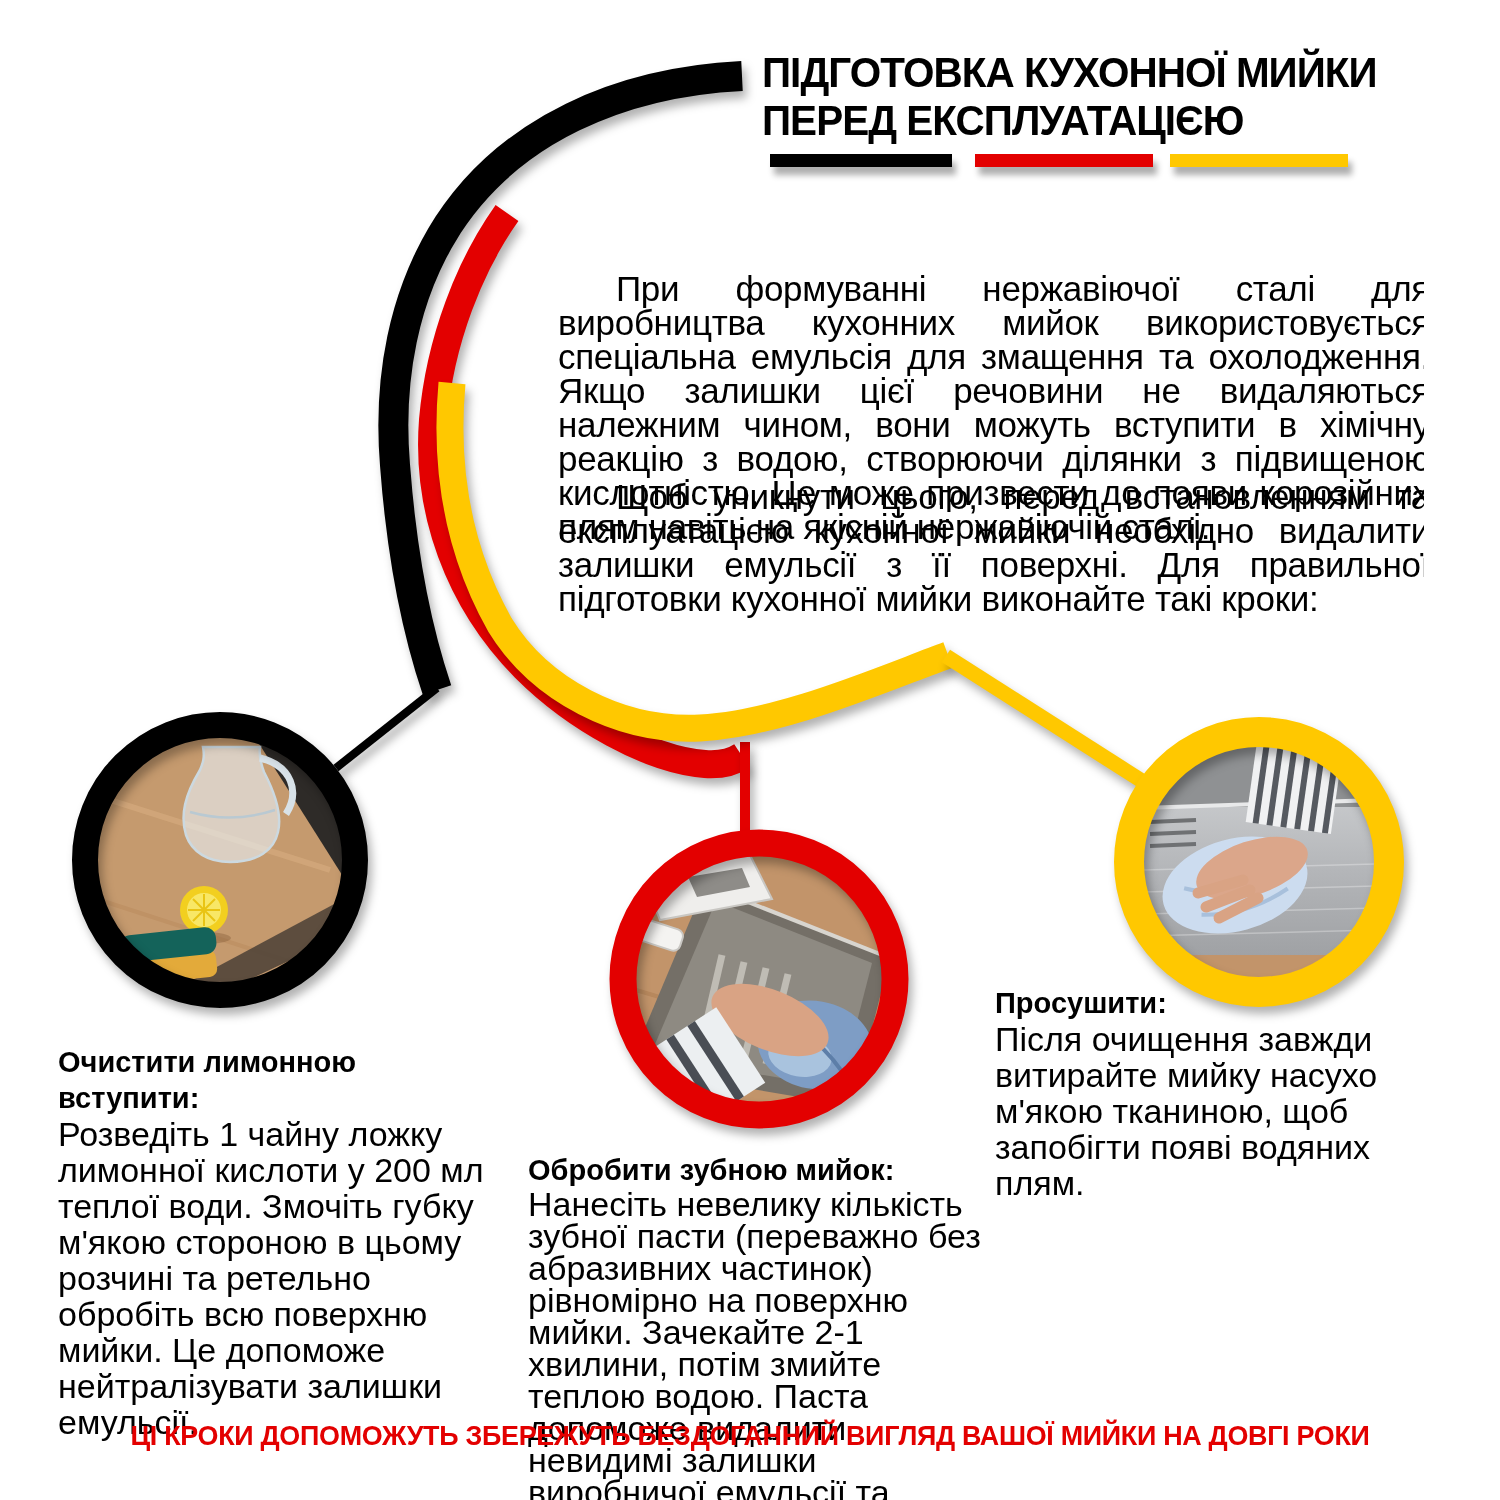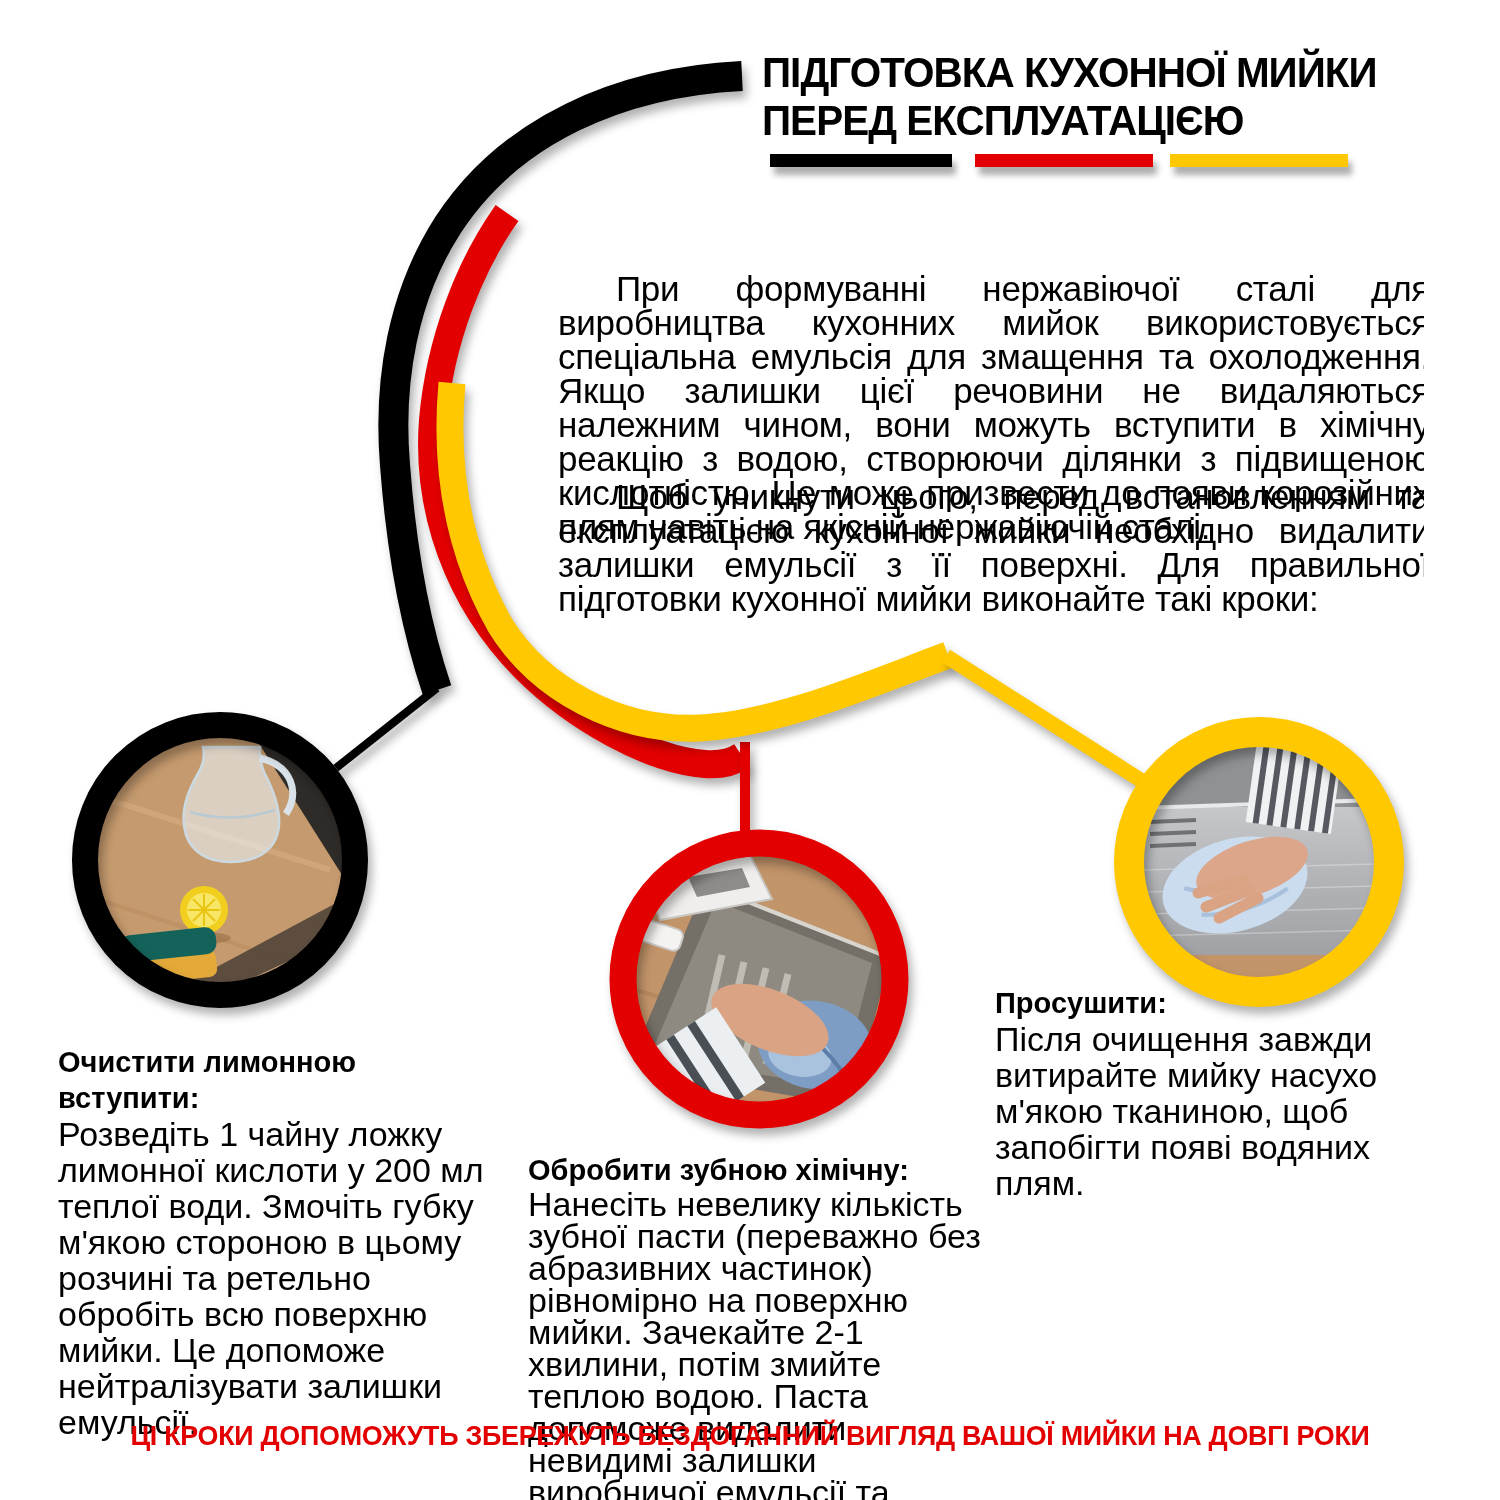--- a/index.html
+++ b/index.html
@@ -218,21 +218,21 @@
 
   <div class="txt intro-par p1">При формуванні нержавіючої сталі для виробництва кухонних мийок використовується спеціальна емульсія для змащення та охолодження. Якщо залишки цієї речовини не видаляються належним чином, вони можуть вступити в хімічну реакцію з водою, створюючи ділянки з підвищеною кислотністю. Це може призвести до появи корозійних плям навіть на якісній нержавіючій сталі.</div>
   <div class="txt intro-par p2">Щоб уникнути цього, перед встановленням та експлуатацією кухонної мийки необхідно видалити залишки емульсії з її поверхні. Для правильної підготовки кухонної мийки виконайте такі кроки:</div>
 
   <div class="step-block s1">
     <div class="step-heading">Очистити лимонною вступити:</div>
     <div class="step-body">Розведіть 1 чайну ложку лимонної кислоти у 200 мл теплої води. Змочіть губку м'якою стороною в цьому розчині та ретельно обробіть всю поверхню мийки. Це допоможе нейтралізувати залишки емульсії.</div>
   </div>
 
   <div class="step-block s2">
-    <div class="step-heading">Обробити зубною хімічну:</div>
+    <div class="step-heading">Обробити зубною мийок:</div>
     <div class="step-body">Нанесіть невелику кількість зубної пасти (переважно без абразивних частинок) рівномірно на поверхню мийки. Зачекайте 2-1 хвилини, потім змийте теплою водою. Паста допоможе видалити невидимі залишки виробничої емульсії та відполірувати поверхню.</div>
   </div>
 
   <div class="step-block s3">
     <div class="step-heading">Просушити:</div>
     <div class="step-body">Після очищення завжди витирайте мийку насухо м'якою тканиною, щоб запобігти появі водяних плям.</div>
   </div>
 
   <div class="txt footer-line" style="color: rgb(227, 0, 0);">ЦІ КРОКИ ДОПОМОЖУТЬ ЗБЕРЕЖУТЬ БЕЗДОГАННИЙ ВИГЛЯД ВАШОЇ МИЙКИ НА ДОВГІ РОКИ</div>
 

